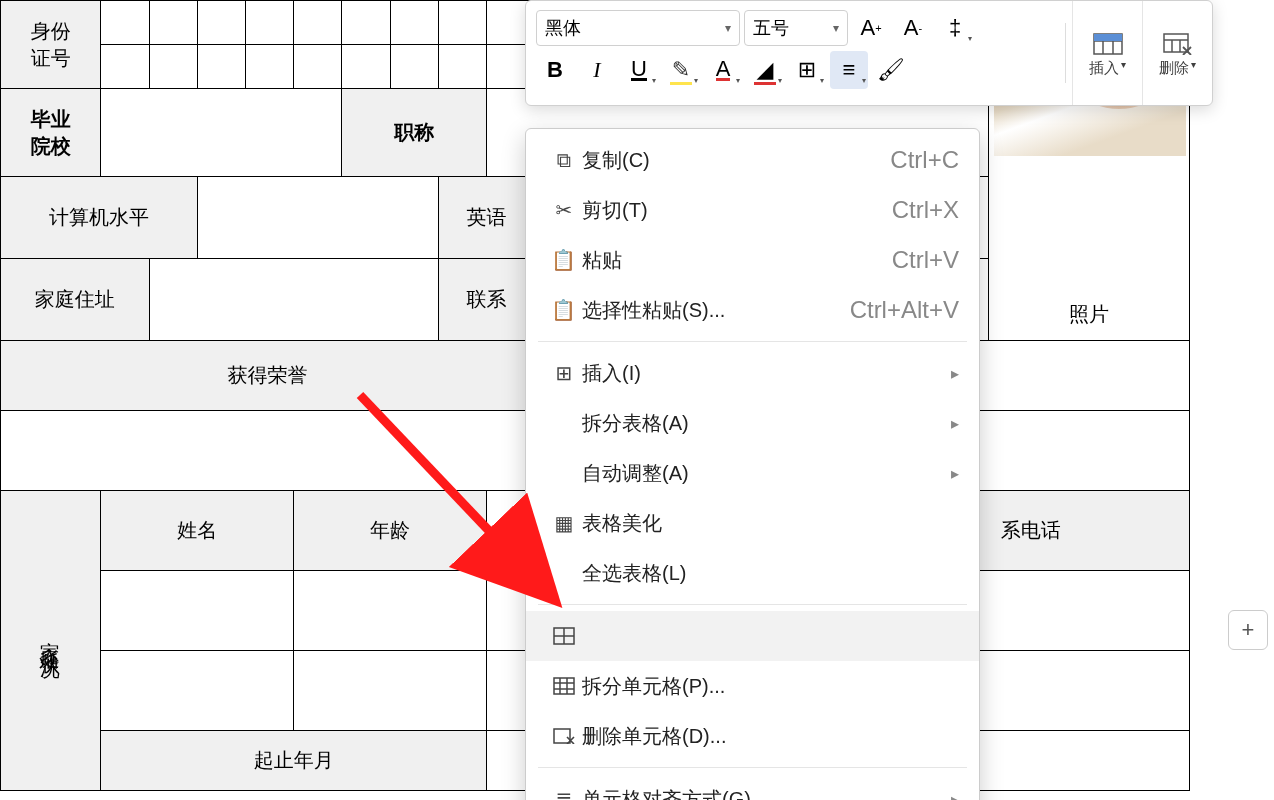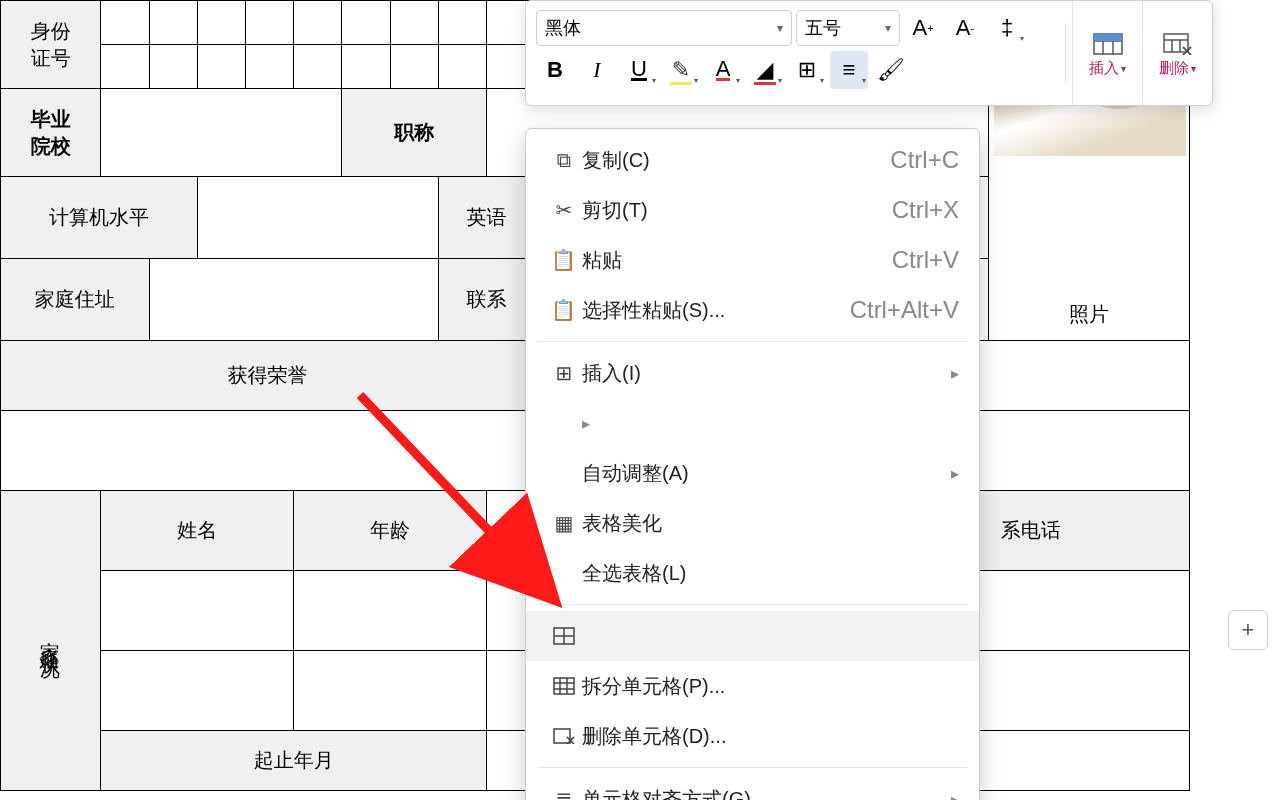--- a/index.html
+++ b/index.html
@@ -15,21 +15,21 @@
   .tb-main{flex:1;display:flex;flex-direction:column;padding:6px 10px;}
   .tb-row{display:flex;align-items:center;height:42px;gap:4px;}
   .tb-select{height:36px;border:1px solid #d0d0d0;border-radius:4px;font-size:18px;padding:0 8px;display:flex;align-items:center;justify-content:space-between;background:#fff;}
   .tb-select .arrow{font-size:12px;color:#666;}
   .tb-btn{width:38px;height:38px;display:flex;align-items:center;justify-content:center;font-size:22px;border-radius:4px;position:relative;}
   .tb-btn.selected{background:#e0e8f5;}
   .tb-btn .dd{font-size:8px;color:#555;position:absolute;right:2px;bottom:4px;}
   .tb-sep{width:1px;height:60px;background:#ddd;margin:0 6px;align-self:center;}
   .tb-side{width:70px;display:flex;flex-direction:column;align-items:center;justify-content:center;border-left:1px solid #e5e5e5;}
   .tb-side-ico{font-size:24px;color:#333;height:30px;display:flex;align-items:center;}
-  .tb-side-txt{font-size:15px;color:#be185d;display:flex;align-items:center;}
+  .tb-side-txt{font-size:15px;color:#404040;display:flex;align-items:flex-start;}
   .tb-side-txt .arrow{font-size:10px;margin-left:2px;}
   
   .und{border-bottom:3px solid;display:inline-block;line-height:18px;}
   .colorbar{position:absolute;bottom:4px;left:8px;right:8px;height:3px;}
   
   
   .ctx-menu{position:absolute;left:525px;top:128px;width:455px;background:#fff;border:1px solid #ccc;border-radius:6px;box-shadow:0 8px 24px rgba(0,0,0,0.2);padding:6px 0;z-index:20;}
   .ctx-item{display:flex;align-items:center;height:50px;padding:0 20px;font-size:20px;}
   .ctx-item.hover{background:#f2f2f2;}
   .ctx-ico{width:36px;display:flex;align-items:center;justify-content:center;color:#444;font-size:20px;}
@@ -146,21 +146,21 @@
         <td colspan="11"></td>
       </tr>
 </tbody>
   </table>
 
 <div class="photo"></div>
 
 <div class="toolbar">
   <div class="tb-main">
     <div class="tb-row">
-      <div class="tb-select" style="width:256px">
+      <div class="tb-select" style="width:204px">
           <span>黑体</span>
           <span class="arrow">▾</span>
         </div>
       <div class="tb-select" style="width:104px">
           <span>五号</span>
           <span class="arrow">▾</span>
         </div>
       <div class="tb-btn">A<sup style="font-size:11px">+</sup></div>
       <div class="tb-btn">A<sup style="font-size:11px">-</sup></div>
       <div class="tb-btn">‡<span class="dd">▾</span></div>
@@ -238,20 +238,21 @@
     <span class="ctx-sc">Ctrl+Alt+V</span>
   </div>
   <div class="ctx-sep"></div>
   <div class="ctx-item">
     <span class="ctx-ico">⊞</span>
     <span class="ctx-label">插入(I)</span>
     <span class="ctx-arrow">▸</span>
   </div>
   <div class="ctx-item">
     <span class="ctx-ico"></span>
+    <span class="ctx-label">拆分表格(A)</span>
     <span class="ctx-arrow">▸</span>
   </div>
   <div class="ctx-item">
     <span class="ctx-ico"></span>
     <span class="ctx-label">自动调整(A)</span>
     <span class="ctx-arrow">▸</span>
   </div>
   <div class="ctx-item">
     <span class="ctx-ico">▦</span>
     <span class="ctx-label">表格美化</span>

